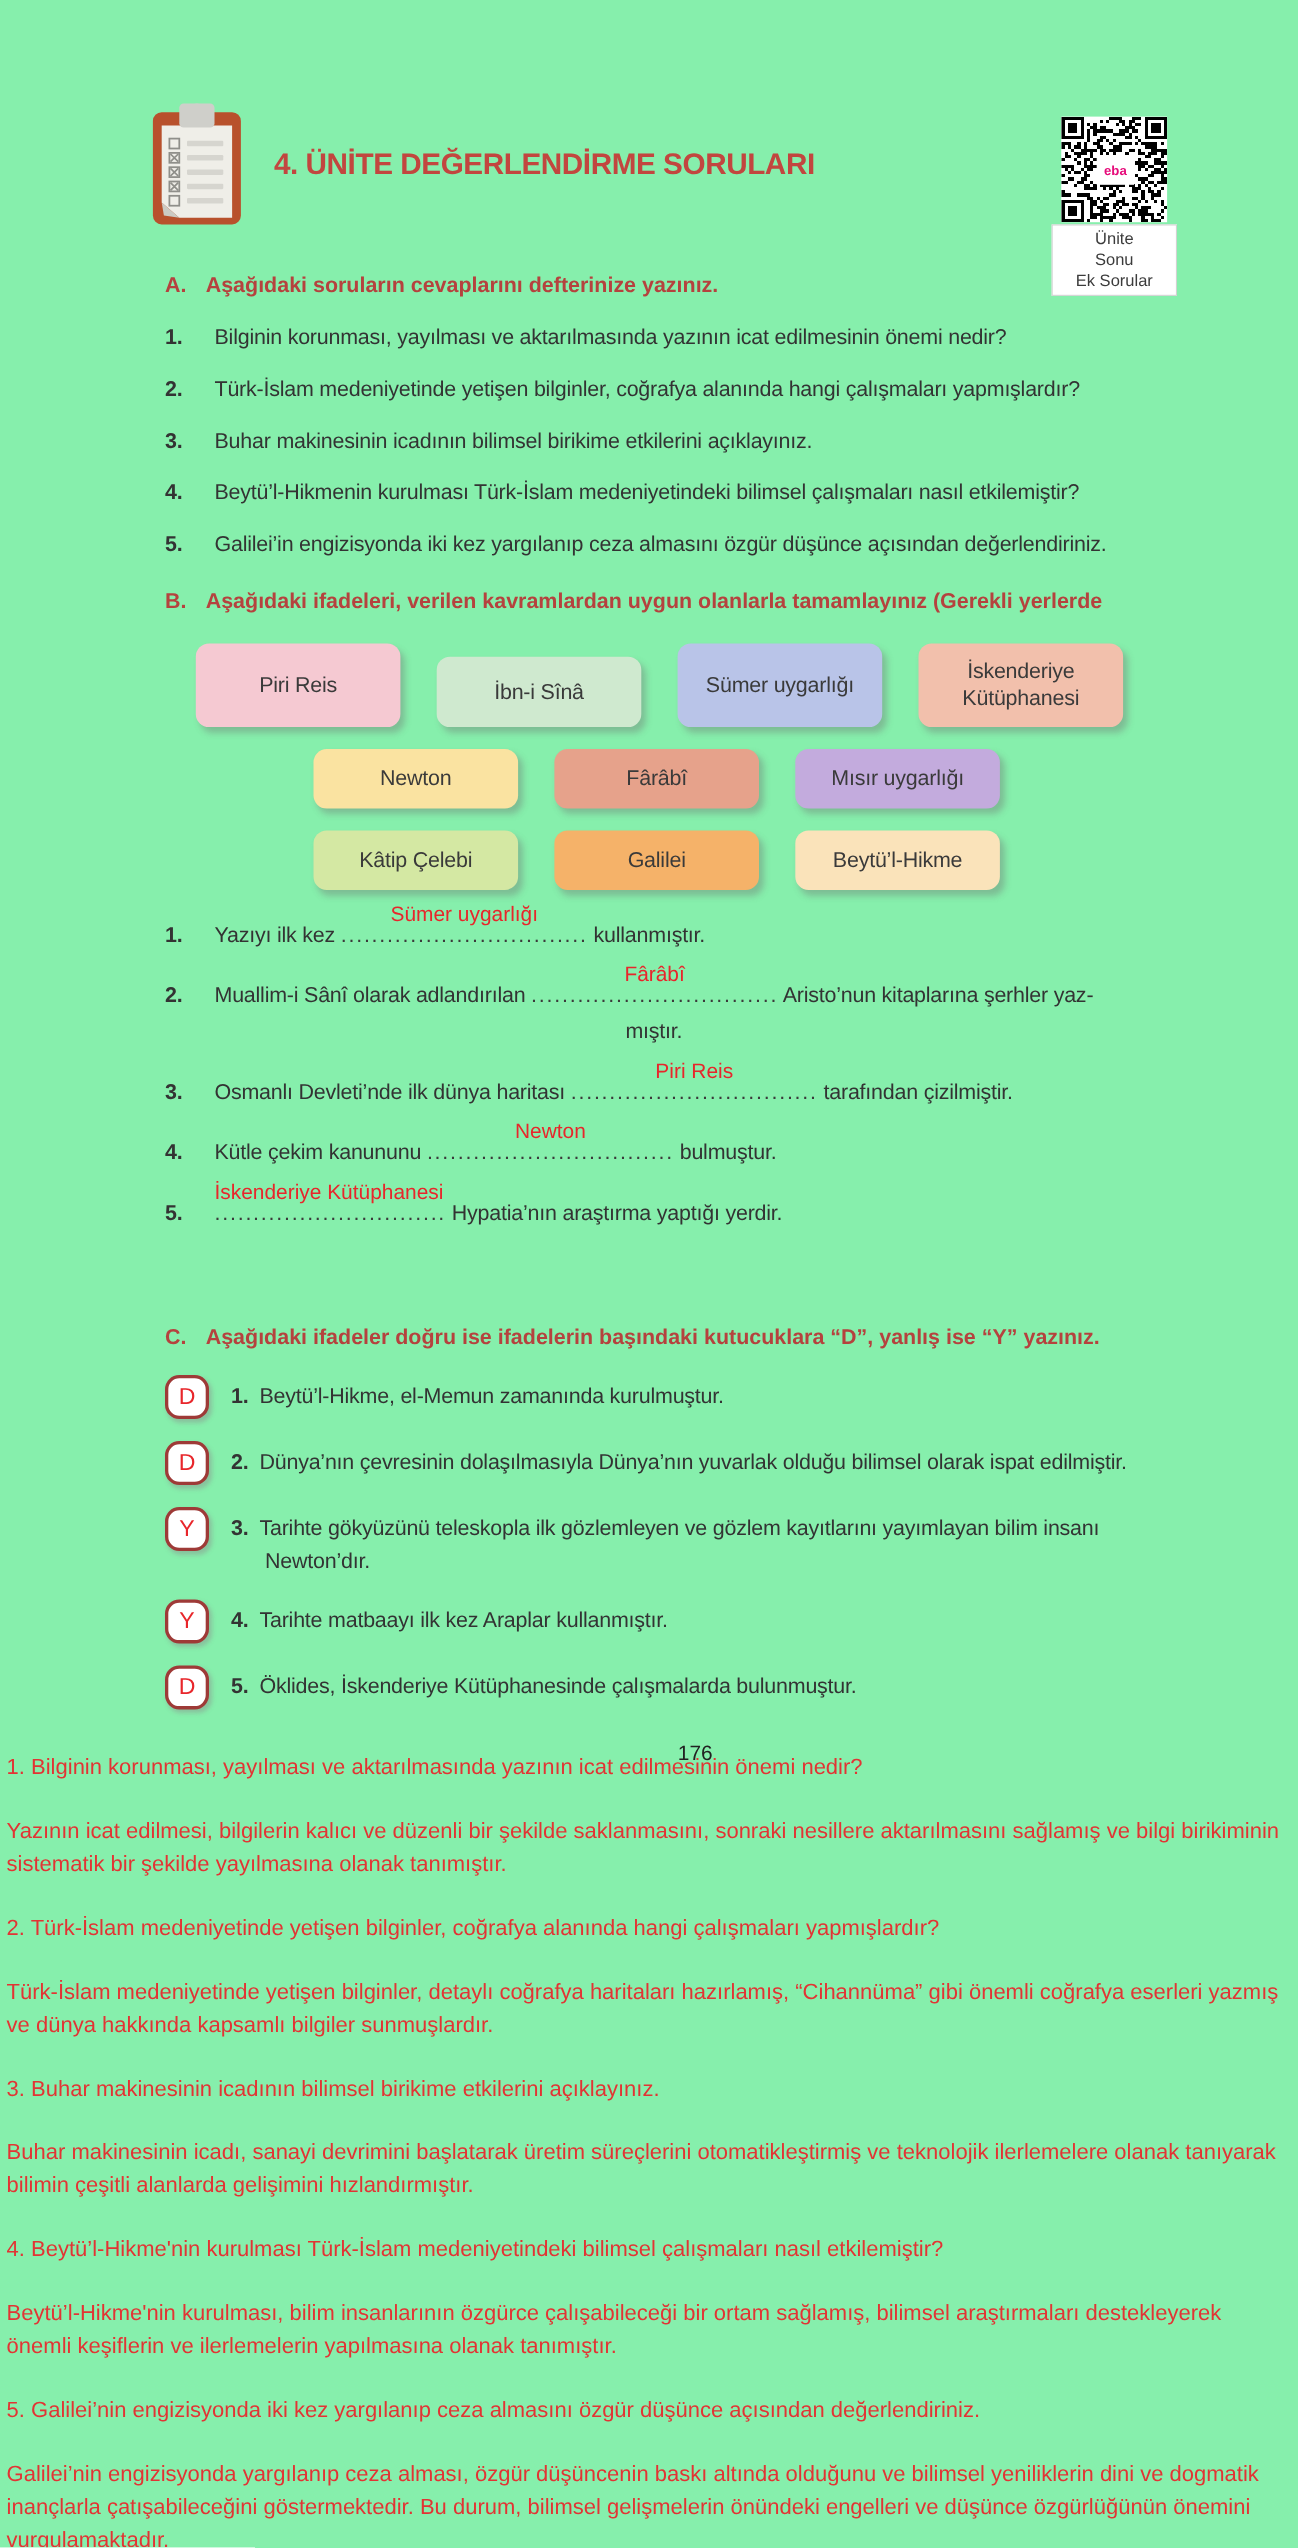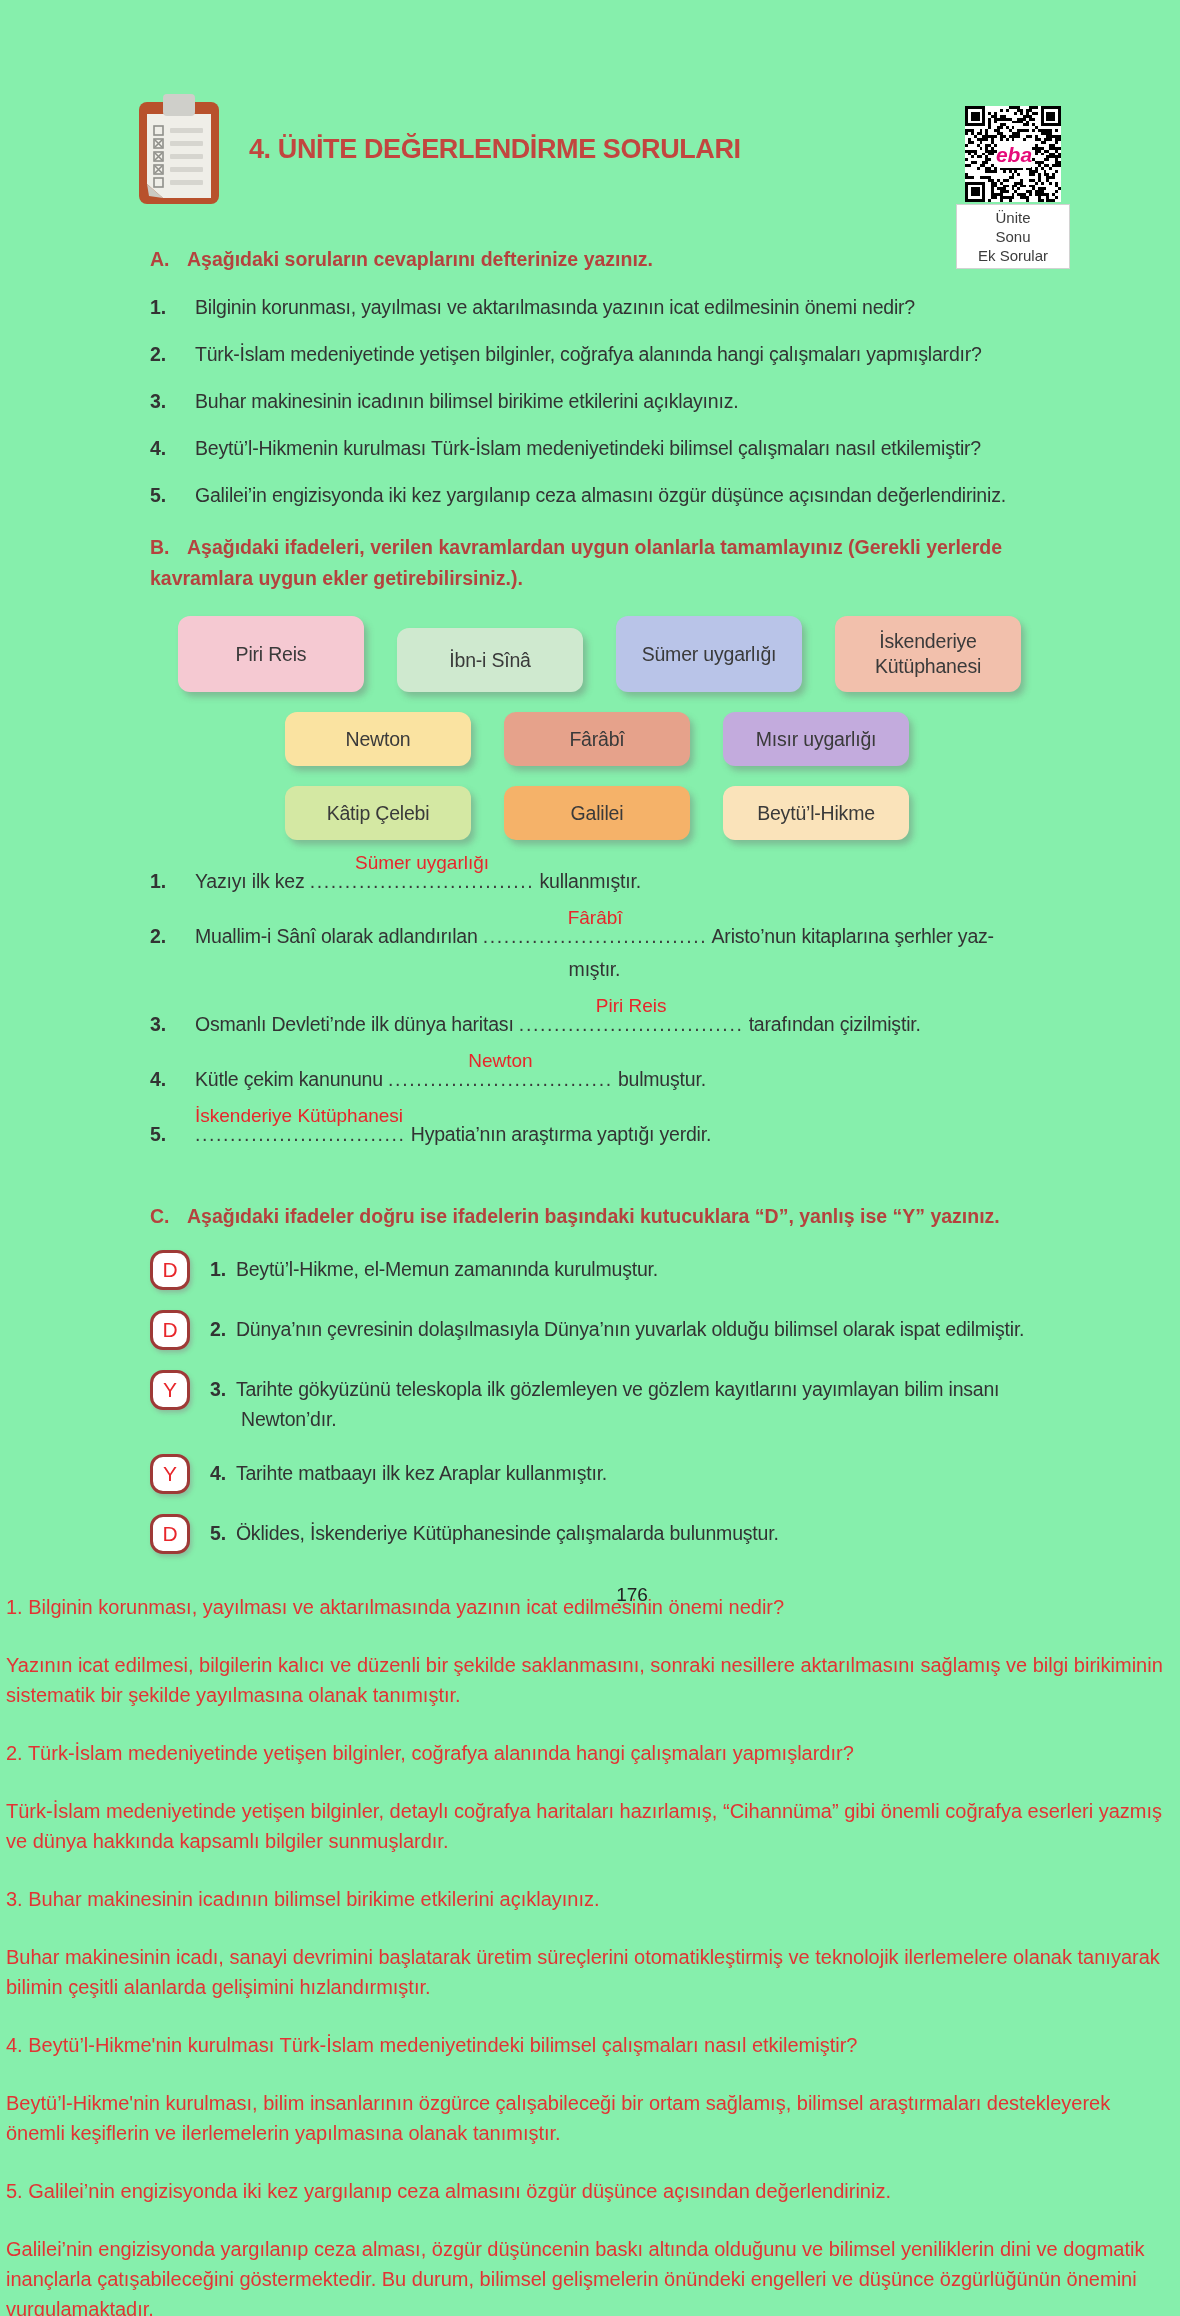--- a/index.html
+++ b/index.html
@@ -5,21 +5,21 @@
   html,body{margin:0;padding:0;background:#fff;}
   .page{position:relative;width:1180px;height:2316px;background:#86efac;overflow:hidden;
         font-family:"Liberation Sans",sans-serif;color:#333;}
   
   .header{position:absolute;top:90px;left:133px;display:flex;align-items:center;gap:24px;}
   .page-title{font-size:27px;font-weight:bold;color:#c2463f;letter-spacing:-0.4px;}
   .qr-wrap{position:absolute;top:106px;left:956px;width:114px;text-align:center;}
   .qr-box{position:relative;width:96px;height:96px;margin:0 auto;background:#fff;}
   .qr-center{position:absolute;left:32px;top:36px;width:34px;height:26px;background:#fff;
              display:flex;align-items:center;justify-content:center;
-             color:#e60b7a;font-style:italic;font-weight:bold;font-size:21px;}
+             color:#e60b7a;font-weight:bold;font-size:12px;}
   .qr-label{margin-top:2px;border:1px solid #d2d2d2;background:#fff;font-size:15px;
             line-height:19px;padding:3px 20px;color:#3c3c3c;}
   
   .section{position:absolute;left:150px;width:895px;}
   .sec-heading{display:flex;gap:15px;font-weight:bold;color:#b5423e;font-size:19.5px;line-height:27px;}
   .sec-letter{min-width:22px;}
   .item{display:flex;gap:15px;font-size:19.5px;line-height:25px;margin-top:22px;letter-spacing:-0.2px;}
   .num{min-width:30px;font-weight:bold;}
   
   .bhead2{font-weight:bold;color:#b5423e;font-size:19.5px;line-height:31px;}
@@ -506,21 +506,20 @@
         <span class="num">5.</span>
         <span>Galilei’in engizisyonda iki kez yargılanıp ceza almasını özgür düşünce açısından değerlendiriniz.</span>
       </div>
   </div>
 
   <div class="section" style="top:532px">
     <div class="sec-heading bh1">
       <span class="sec-letter">B.</span>
       <span>Aşağıdaki ifadeleri, verilen kavramlardan uygun olanlarla tamamlayınız (Gerekli yerlerde</span>
     </div>
-    <div class="bhead2">kavramlara uygun ekler getirebilirsiniz.).</div>
 
     <div class="concept-rows">
       <div class="crow r0">
         <div class="chip" style="background: rgb(245, 201, 210);">
             <span>Piri Reis</span>
           </div>
         <div class="chip" style="background: rgb(207, 233, 207); margin-top: 12px;">
             <span>İbn-i Sînâ</span>
           </div>
         <div class="chip" style="background: rgb(185, 196, 232);">

